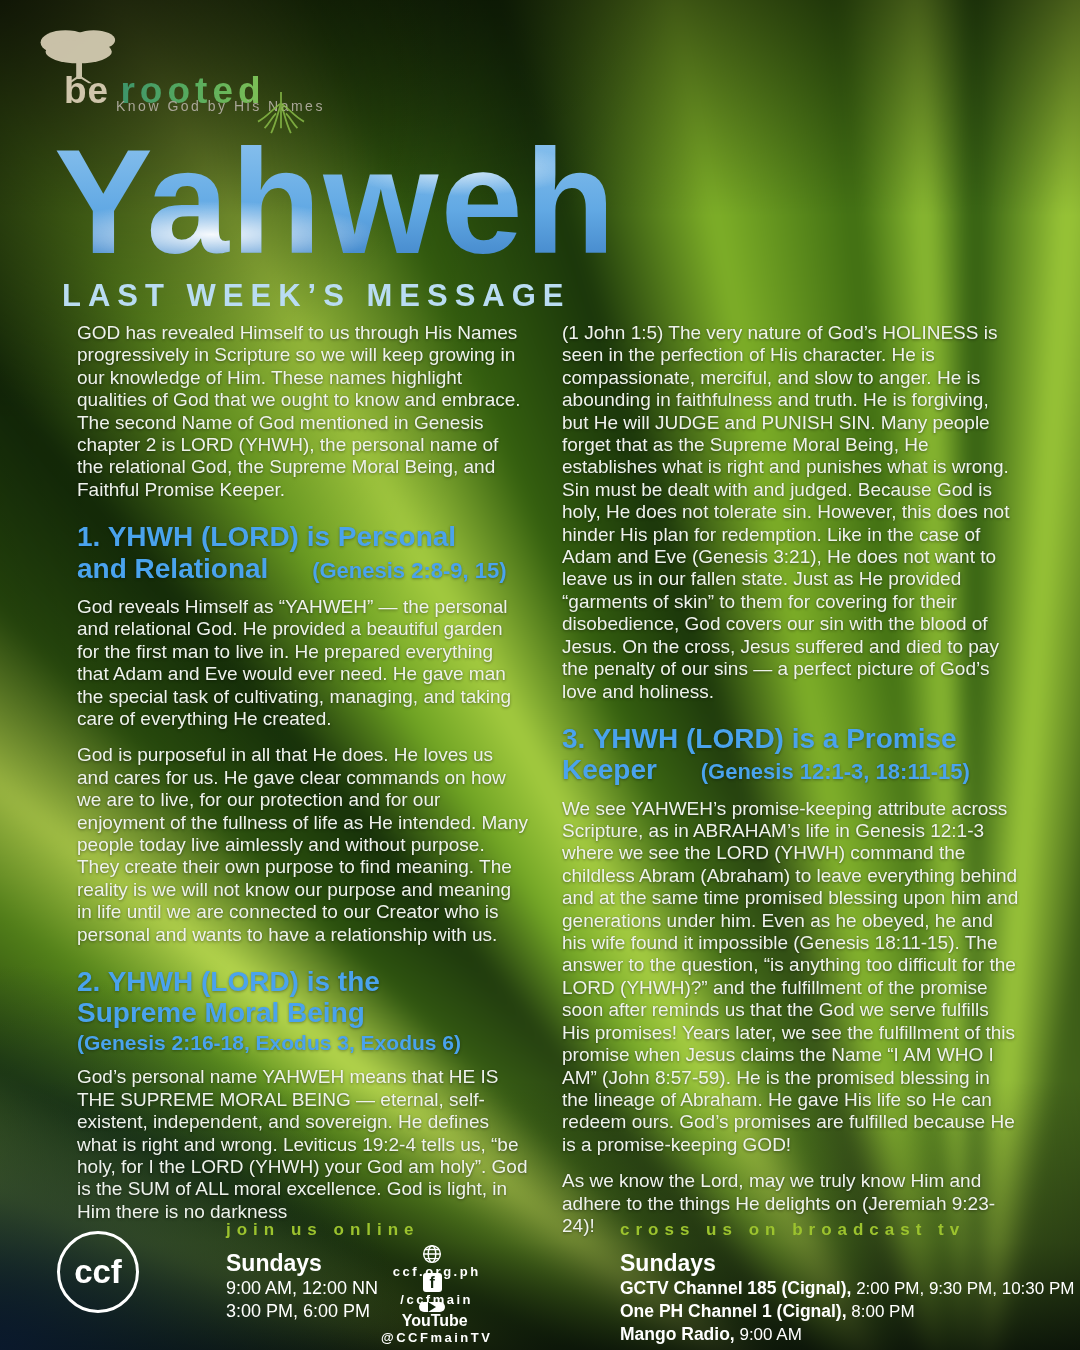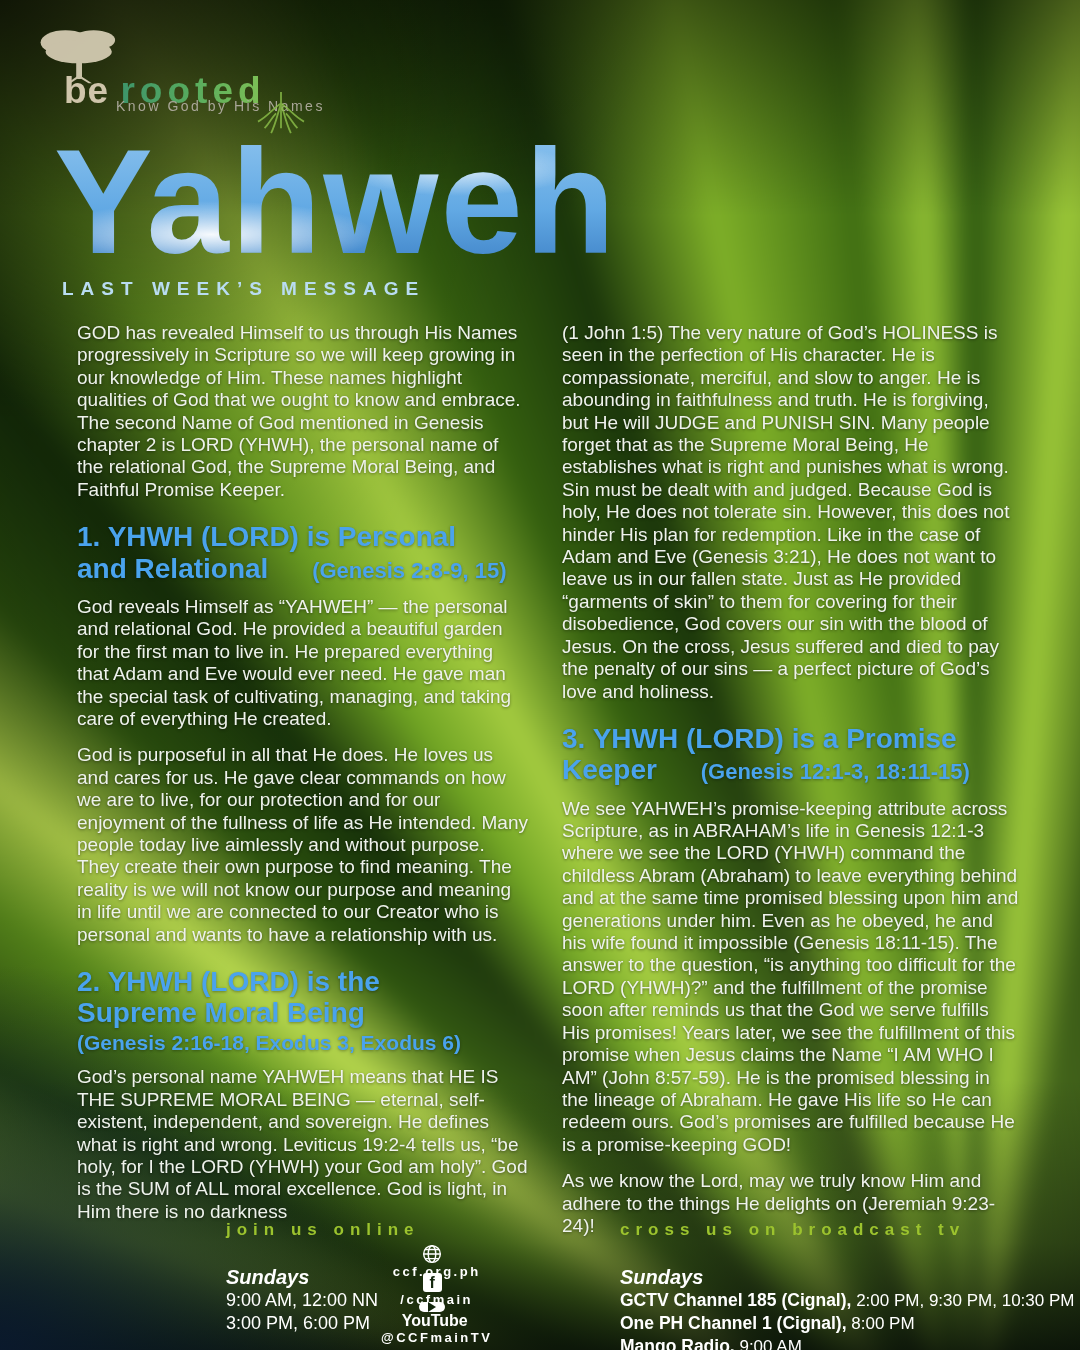--- a/index.html
+++ b/index.html
@@ -52,21 +52,21 @@
     .title {
       background:
         radial-gradient(ellipse 45% 35% at 28% 72%, rgba(255,255,255,.95), transparent 65%),
         radial-gradient(ellipse 35% 30% at 72% 28%, rgba(255,255,255,.7), transparent 60%),
         linear-gradient(180deg,#8cc3ee 0%, #62a9e4 55%, #3c7fc4 100%);
       -webkit-background-clip:text; background-clip:text; color:transparent; text-shadow:none;
     }
   }
   .kicker {
     position:absolute; left:62px; top:278px;
-    color:#b9dcf2; font-size:19px; font-weight:bold; letter-spacing:7px;
+    color:#b9dcf2; font-size:31px; font-weight:bold; letter-spacing:7px;
   }
 
   
   .col { position:absolute; top:322px; color:#eef2ec; font-size:19px; line-height:1.18;
          text-shadow:0 1px 3px rgba(0,0,0,.45); }
   .col-left  { left:77px;  width:452px; }
   .col-right { left:562px; width:458px; }
   .col p { margin-bottom:14px; }
   .sec-h { color:#4aa3ed; font-weight:bold; font-size:28px; line-height:1.12;
            margin:20px 0 12px; text-shadow:0 1px 3px rgba(0,0,0,.35); }
@@ -76,21 +76,21 @@
 
   
   .ccf-badge {
     position:absolute; left:57px; top:1231px; width:82px; height:82px;
     border:3.5px solid #fff; border-radius:50%;
     display:flex; align-items:center; justify-content:center;
     color:#fff; font-weight:bold; font-size:33px; letter-spacing:0;
   }
   .f-heading { color:#9cc32e; font-size:17px; font-weight:bold; letter-spacing:6px; }
   .f-online  { position:absolute; left:226px; top:1220px; color:#fff; }
-  .f-day { font-weight:bold; font-size:20px; margin-top:26px;font-style:italic; }
+  .f-day { font-weight:bold; font-size:23px; margin-top:10px; }
   .f-time { font-size:18px; line-height:1.28; }
   .f-social { position:absolute; left:372px; top:1244px; color:#fff; }
   .f-social-row { display:flex; align-items:center; height:26px; margin-bottom:3px;flex-direction:column; }
   .f-social-label { font-size:13px; font-weight:bold; letter-spacing:2.5px; margin-left:9px; }
   .fb-icon { width:19px; height:19px; background:#fff; border-radius:3px; color:#12250c;
              font-weight:bold; font-size:16px; text-align:center; line-height:20px; }
   .yt-icon { width:26px; height:18px; background:#fff; border-radius:5px;
              display:flex; align-items:center; justify-content:center; }
   .yt-icon span { width:0; height:0; border-left:8px solid #12250c;
                   border-top:5px solid transparent; border-bottom:5px solid transparent; }
@@ -163,20 +163,23 @@
   <div class="col col-right">
     <p>(1 John 1:5) The very nature of God’s HOLINESS is seen in the perfection of His character. He is compassionate, merciful, and slow to anger. He is abounding in faithfulness and truth. He is forgiving, but He will JUDGE and PUNISH SIN. Many people forget that as the Supreme Moral Being, He establishes what is right and punishes what is wrong. Sin must be dealt with and judged. Because God is holy, He does not tolerate sin. However, this does not hinder His plan for redemption. Like in the case of Adam and Eve (Genesis 3:21), He does not want to leave us in our fallen state. Just as He provided “garments of skin” to them for covering for their disobedience, God covers our sin with the blood of Jesus. On the cross, Jesus suffered and died to pay the penalty of our sins — a perfect picture of God’s love and holiness.</p>
     <div class="sec-h">
       <span>3. YHWH (LORD) is a Promise</span><br>
       <span>Keeper </span><span class="sec-ref">(Genesis 12:1-3, 18:11-15)</span>
     </div>
     <p>We see YAHWEH’s promise-keeping attribute across Scripture, as in ABRAHAM’s life in Genesis 12:1-3 where we see the LORD (YHWH) command the childless Abram (Abraham) to leave everything behind and at the same time promised blessing upon him and generations under him. Even as he obeyed, he and his wife found it impossible (Genesis 18:11-15). The answer to the question, “is anything too difficult for the LORD (YHWH)?” and the fulfillment of the promise soon after reminds us that the God we serve fulfills His promises! Years later, we see the fulfillment of this promise when Jesus claims the Name “I AM WHO I AM” (John 8:57-59). He is the promised blessing in the lineage of Abraham. He gave His life so He can redeem ours. God’s promises are fulfilled because He is a promise-keeping GOD!</p>
     <p>As we know the Lord, may we truly know Him and adhere to the things He delights on (Jeremiah 9:23-24)!</p>
   </div>
 
+  <div class="ccf-badge">
+    <span>ccf</span>
+  </div>
 
   <div class="f-online">
     <div class="f-heading">join us online</div>
     <div class="f-day">Sundays</div>
     <div class="f-time">9:00 AM, 12:00 NN</div>
     <div class="f-time">3:00 PM, 6:00 PM</div>
   </div>
 
   <div class="f-social">
     <div class="f-social-row">

